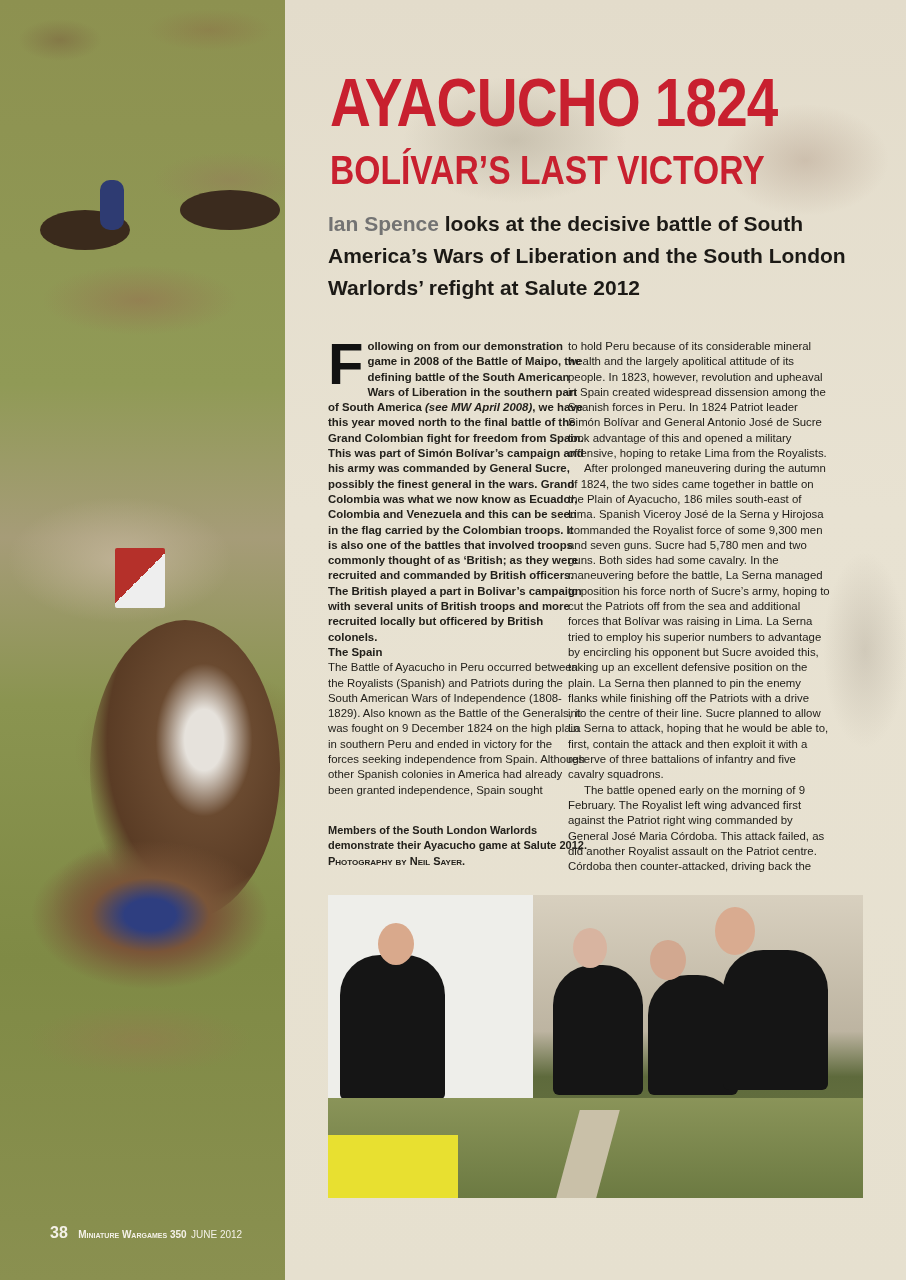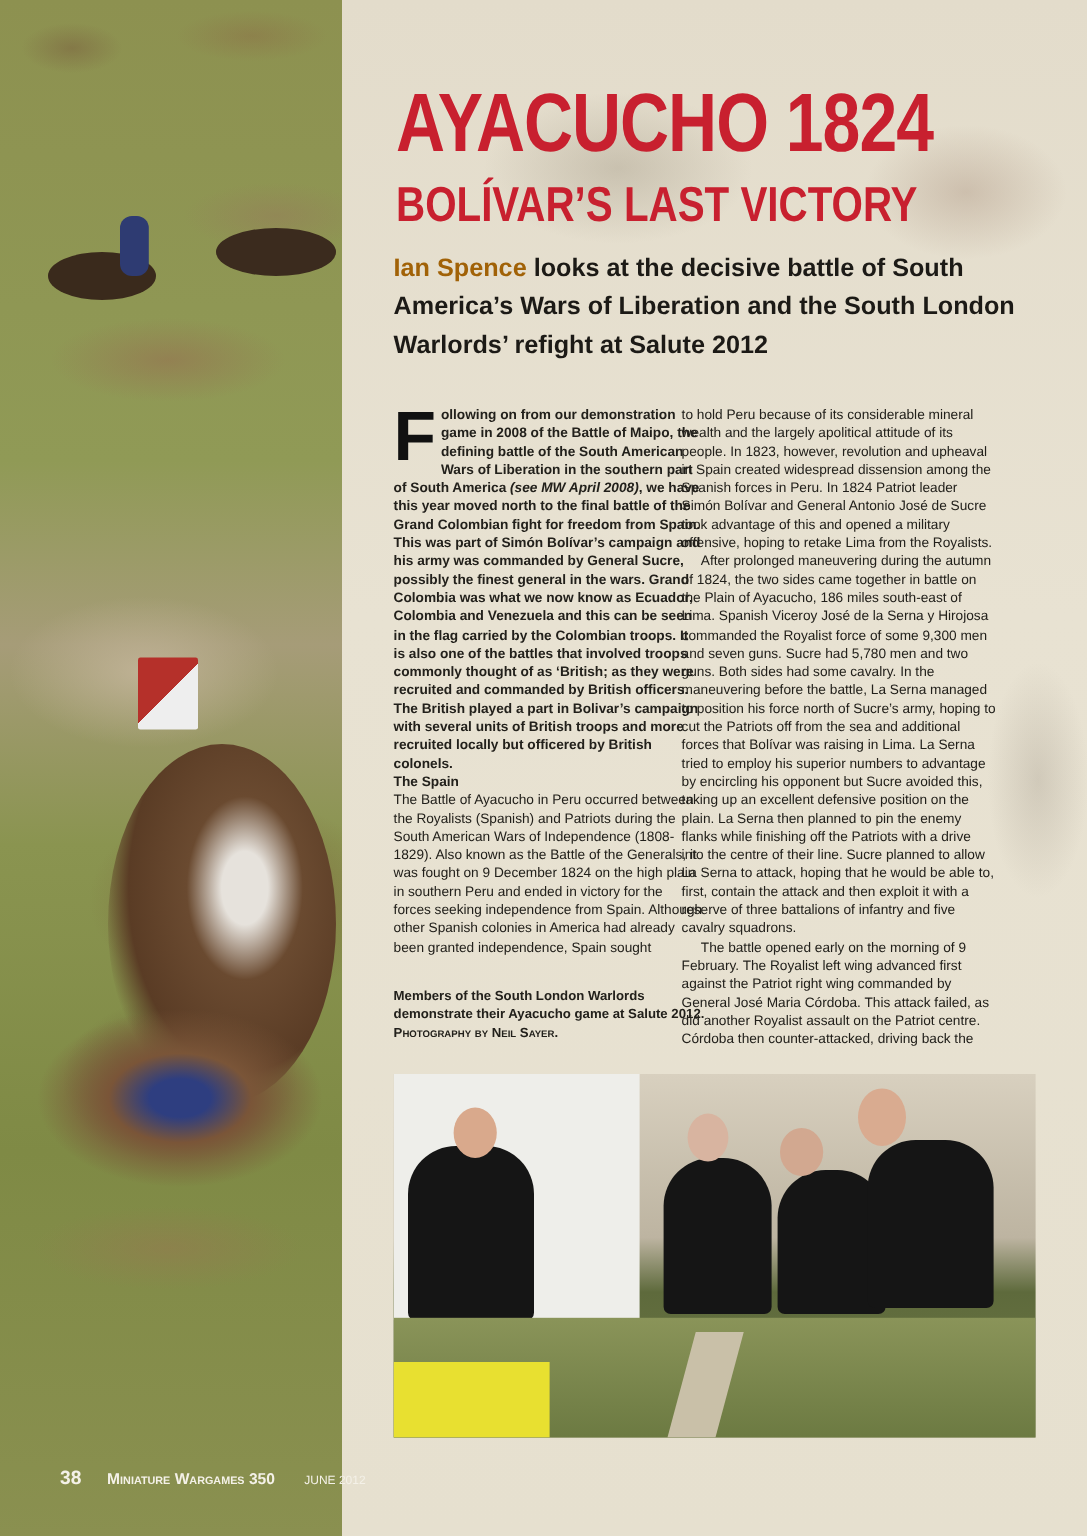--- a/index.html
+++ b/index.html
@@ -42,21 +42,21 @@
   }
   .page-subtitle {
     position: absolute; left: 330px; top: 150px;
     font-weight: bold; font-size: 41px; line-height: 1; color: #c8202f;
     transform: scaleX(0.82); transform-origin: left top; white-space: nowrap;
   }
   .standfirst {
     position: absolute; left: 328px; top: 208px; width: 540px;
     font-weight: bold; font-size: 21px; line-height: 32px; color: #1c1a16;
   }
-  .standfirst .author { color: #a16207; }
+  .standfirst .author { color: #737373; }
   .col {
     position: absolute; font-size: 11.4px; line-height: 15.3px; color: #22201b;
   }
   .col-left { left: 328px; top: 339px; width: 258px; }
   .col-right { left: 568px; top: 339px; width: 262px; }
   .col-left .lead { font-weight: bold; }
   .dropcap {
     float: left; font-size: 58px; line-height: 46px; font-weight: bold;
     color: #111; margin: 2px 4px 0 0; height: 46px;
   }
@@ -77,22 +77,22 @@
   .photo .board { position: absolute; left: 0; top: 203px; width: 100%; height: 100px;
     background: linear-gradient(180deg,#8a9459,#6c7a42); clip-path: polygon(0 0, 100% 0, 100% 100%, 0 100%); }
   .photo .tablecloth { position: absolute; left: 0; top: 240px; width: 130px; height: 63px; background: #e8e030; }
   .photo .man { position: absolute; background: #151515; border-radius: 40px 40px 6px 6px; }
   .photo .head { position: absolute; border-radius: 50%; background: #d9a98c; }
   .photo .road { position: absolute; left: 240px; top: 215px; width: 40px; height: 88px; background: #c9c0a8; transform: skewX(-15deg); }
   .folio {
     position: absolute; left: 50px; top: 1224px; color: #f4f1e8;
     font-weight: bold; font-size: 16px; white-space: nowrap;
   }
-  .folio .pub { font-size: 13px; font-variant: small-caps; margin-left: 17px; }
-  .folio .date { font-size: 10px; font-weight: normal; margin-left: 20px; }
+  .folio .pub { font-size: 10px; font-variant: small-caps; margin-left: 6px; }
+  .folio .date { font-size: 10px; font-weight: normal; margin-left: 0; }
 </style>
 </head>
 <body>
 
 <div class="left-photo">
 
   <div class="fig" style="left:40px;top:210px;width:90px;height:40px;background:#3a2a1c;"></div>
   <div class="fig" style="left:180px;top:190px;width:100px;height:40px;background:#3b2b1e;"></div>
   <div class="fig" style="left:100px;top:180px;width:24px;height:50px;background:#2e3b72;border-radius:10px;"></div>
   <div class="fig" style="left:115px;top:548px;width:50px;height:60px;background:linear-gradient(135deg,#b5302a 50%,#eee 50%);border-radius:2px;"></div>

